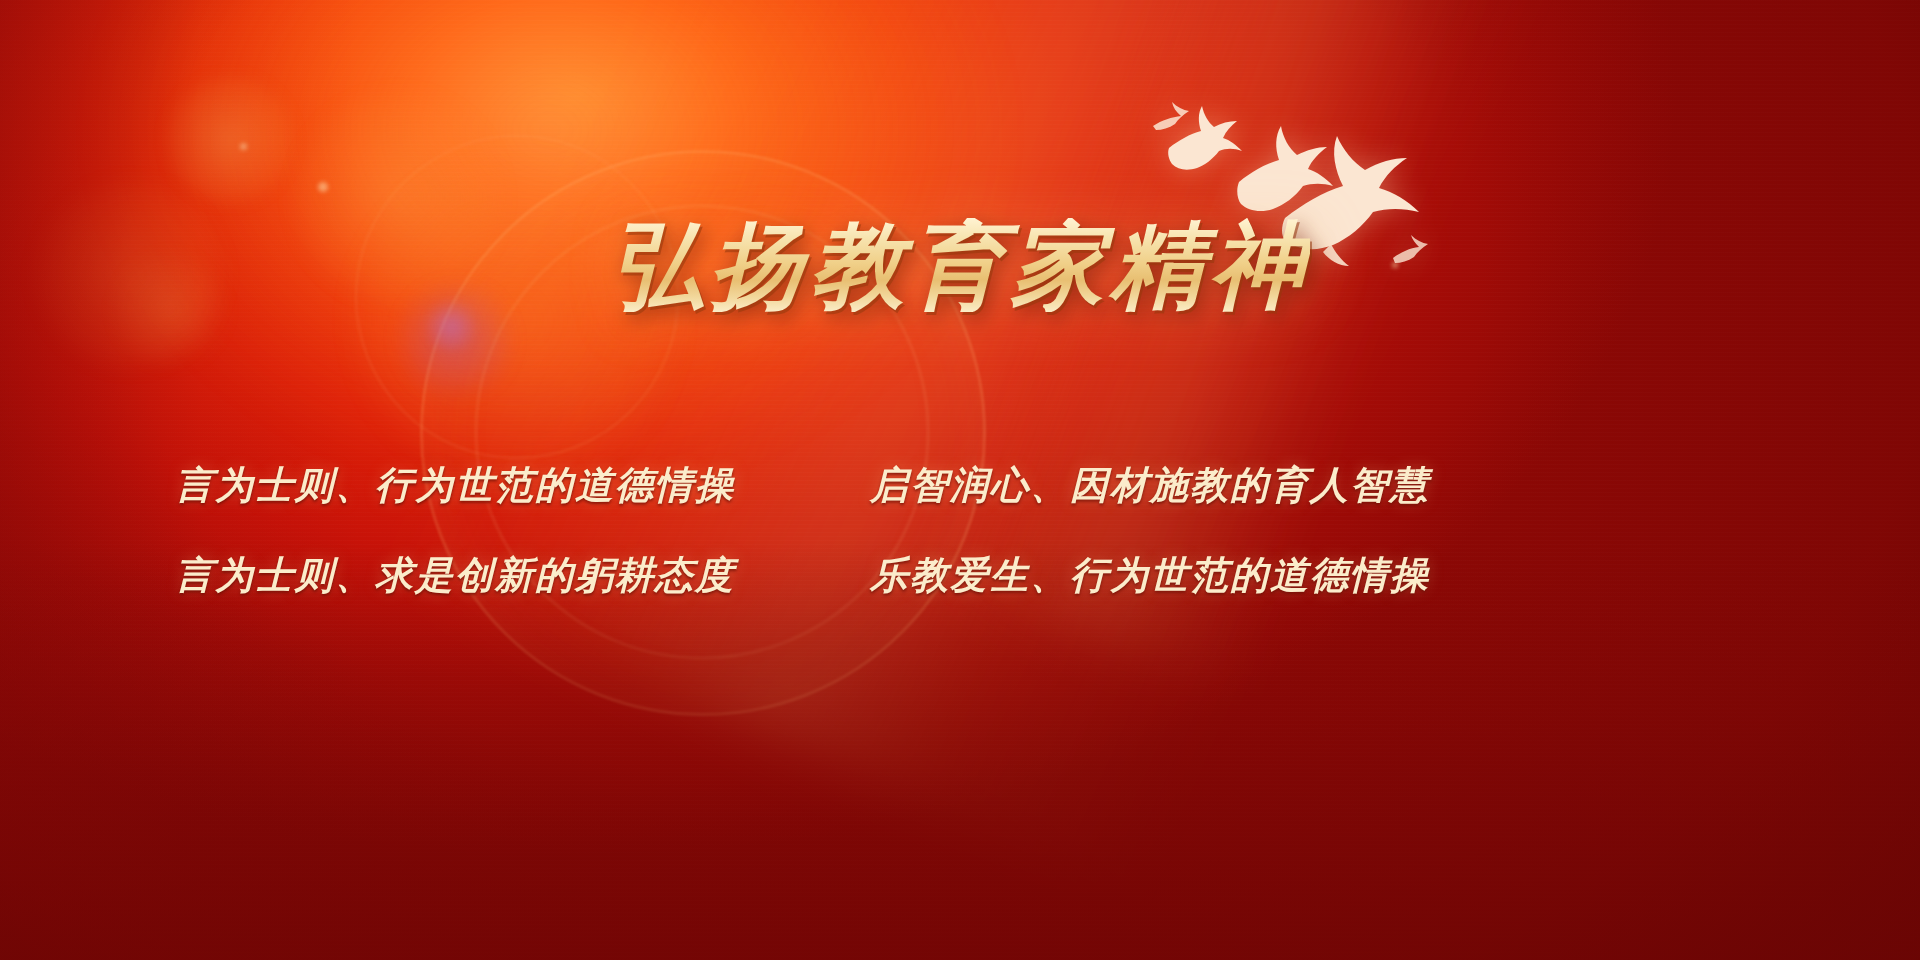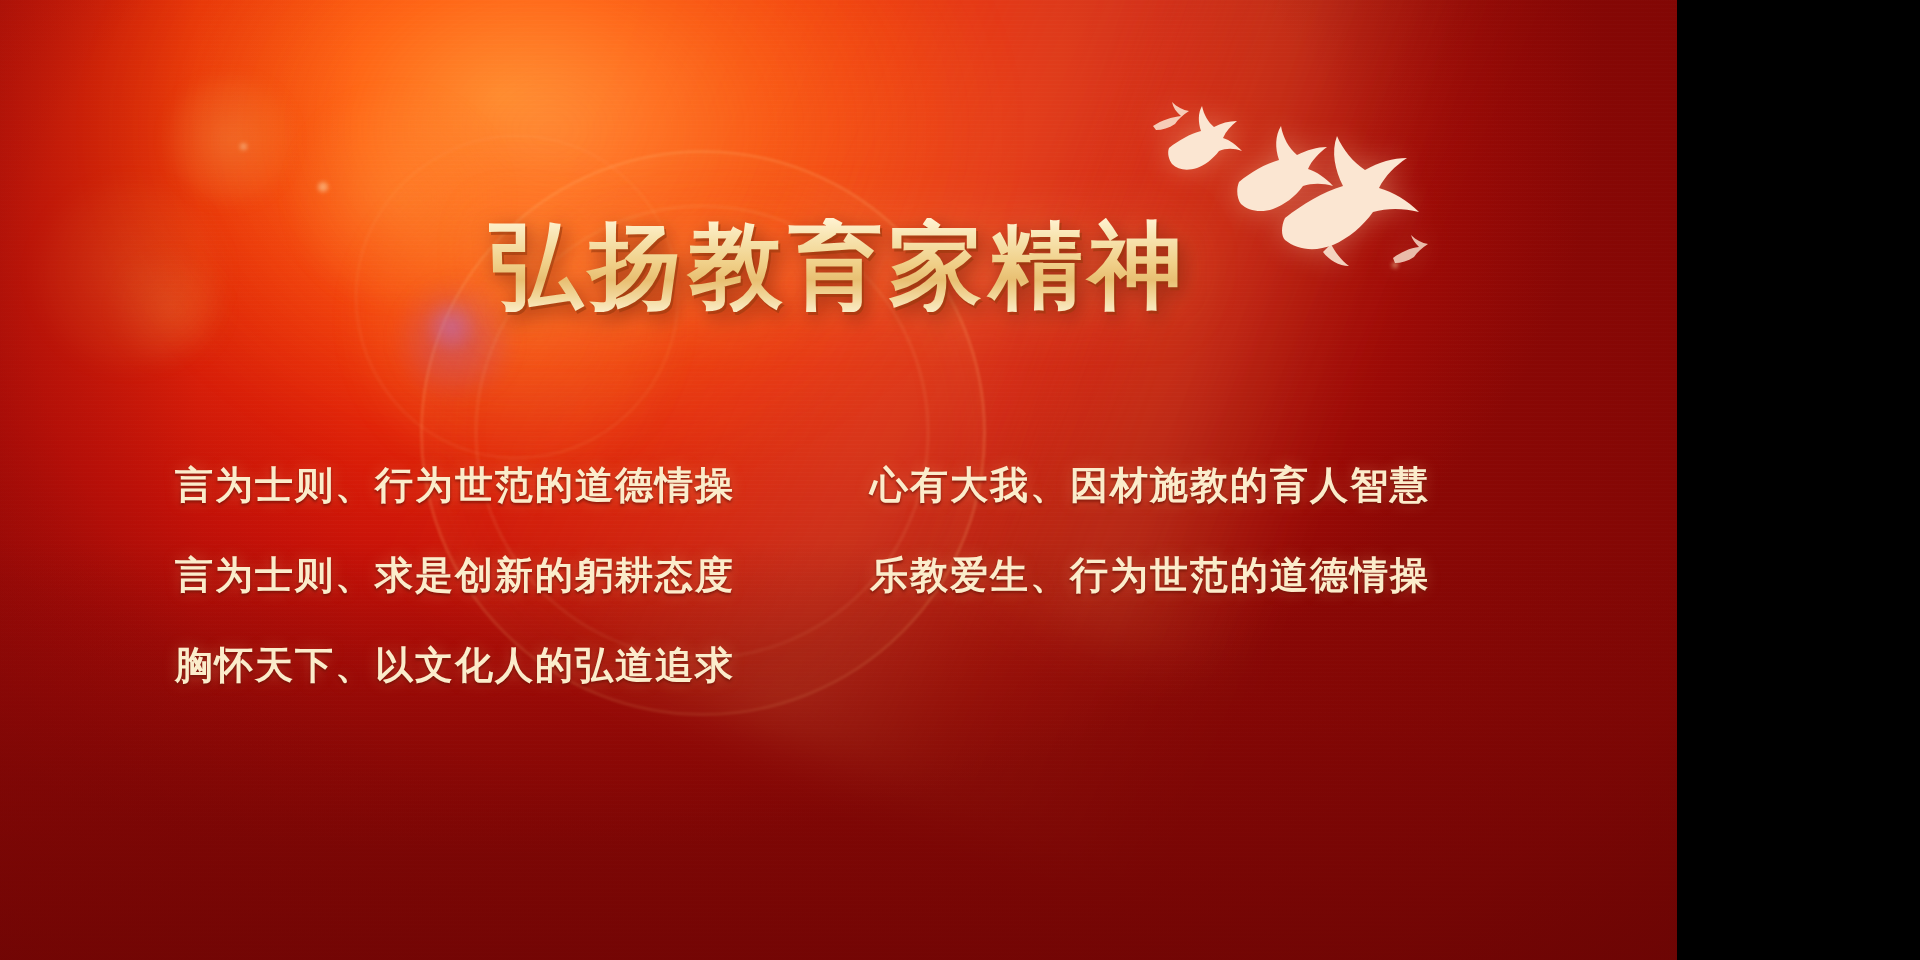--- a/index.html
+++ b/index.html
@@ -2,25 +2,26 @@
 <html><head>
 <meta charset="utf-8">
 <style>
   html, body {
     margin: 0;
     padding: 0;
     background: #000;
   }
   #stage {
     position: relative;
-    width: 1677px;
+    width: 1920px;
     height: 960px;
     overflow: hidden;
     font-family: "DejaVu Sans", "Liberation Sans", sans-serif;
     background: #b51008;
+    font-style: italic;
   }
 
   
   .bg-base {
     position: absolute;
     inset: 0;
     background:
       radial-gradient(ellipse 1100px 760px at 30% 10%, #ff7a18 0%, #ff5a0c 14%, #f23b08 30%, #e02209 45%, #c71208 62%, #a80c07 78%, #8e0805 100%);
   }
   .bg-vignette {
@@ -289,19 +290,18 @@
       </g>
     </svg>
   </div>
 
   <div class="title-wrap">
     <span class="title">弘扬教育家精神</span>
   </div>
 
   <div class="slogans">
     <div class="slogan col-right">言为士则、行为世范的道德情操</div>
-    <div class="slogan col-left">心有大我、因材施教的育人智慧</div>
+    <div class="slogan col-left">启智润心、因材施教的育人智慧</div>
     <div class="slogan col-right">言为士则、求是创新的躬耕态度</div>
     <div class="slogan col-left">乐教爱生、行为世范的道德情操</div>
-    <div class="slogan col-right">胸怀天下、以文化人的弘道追求</div>
   </div>
 
 </div>
 
 </body></html>

